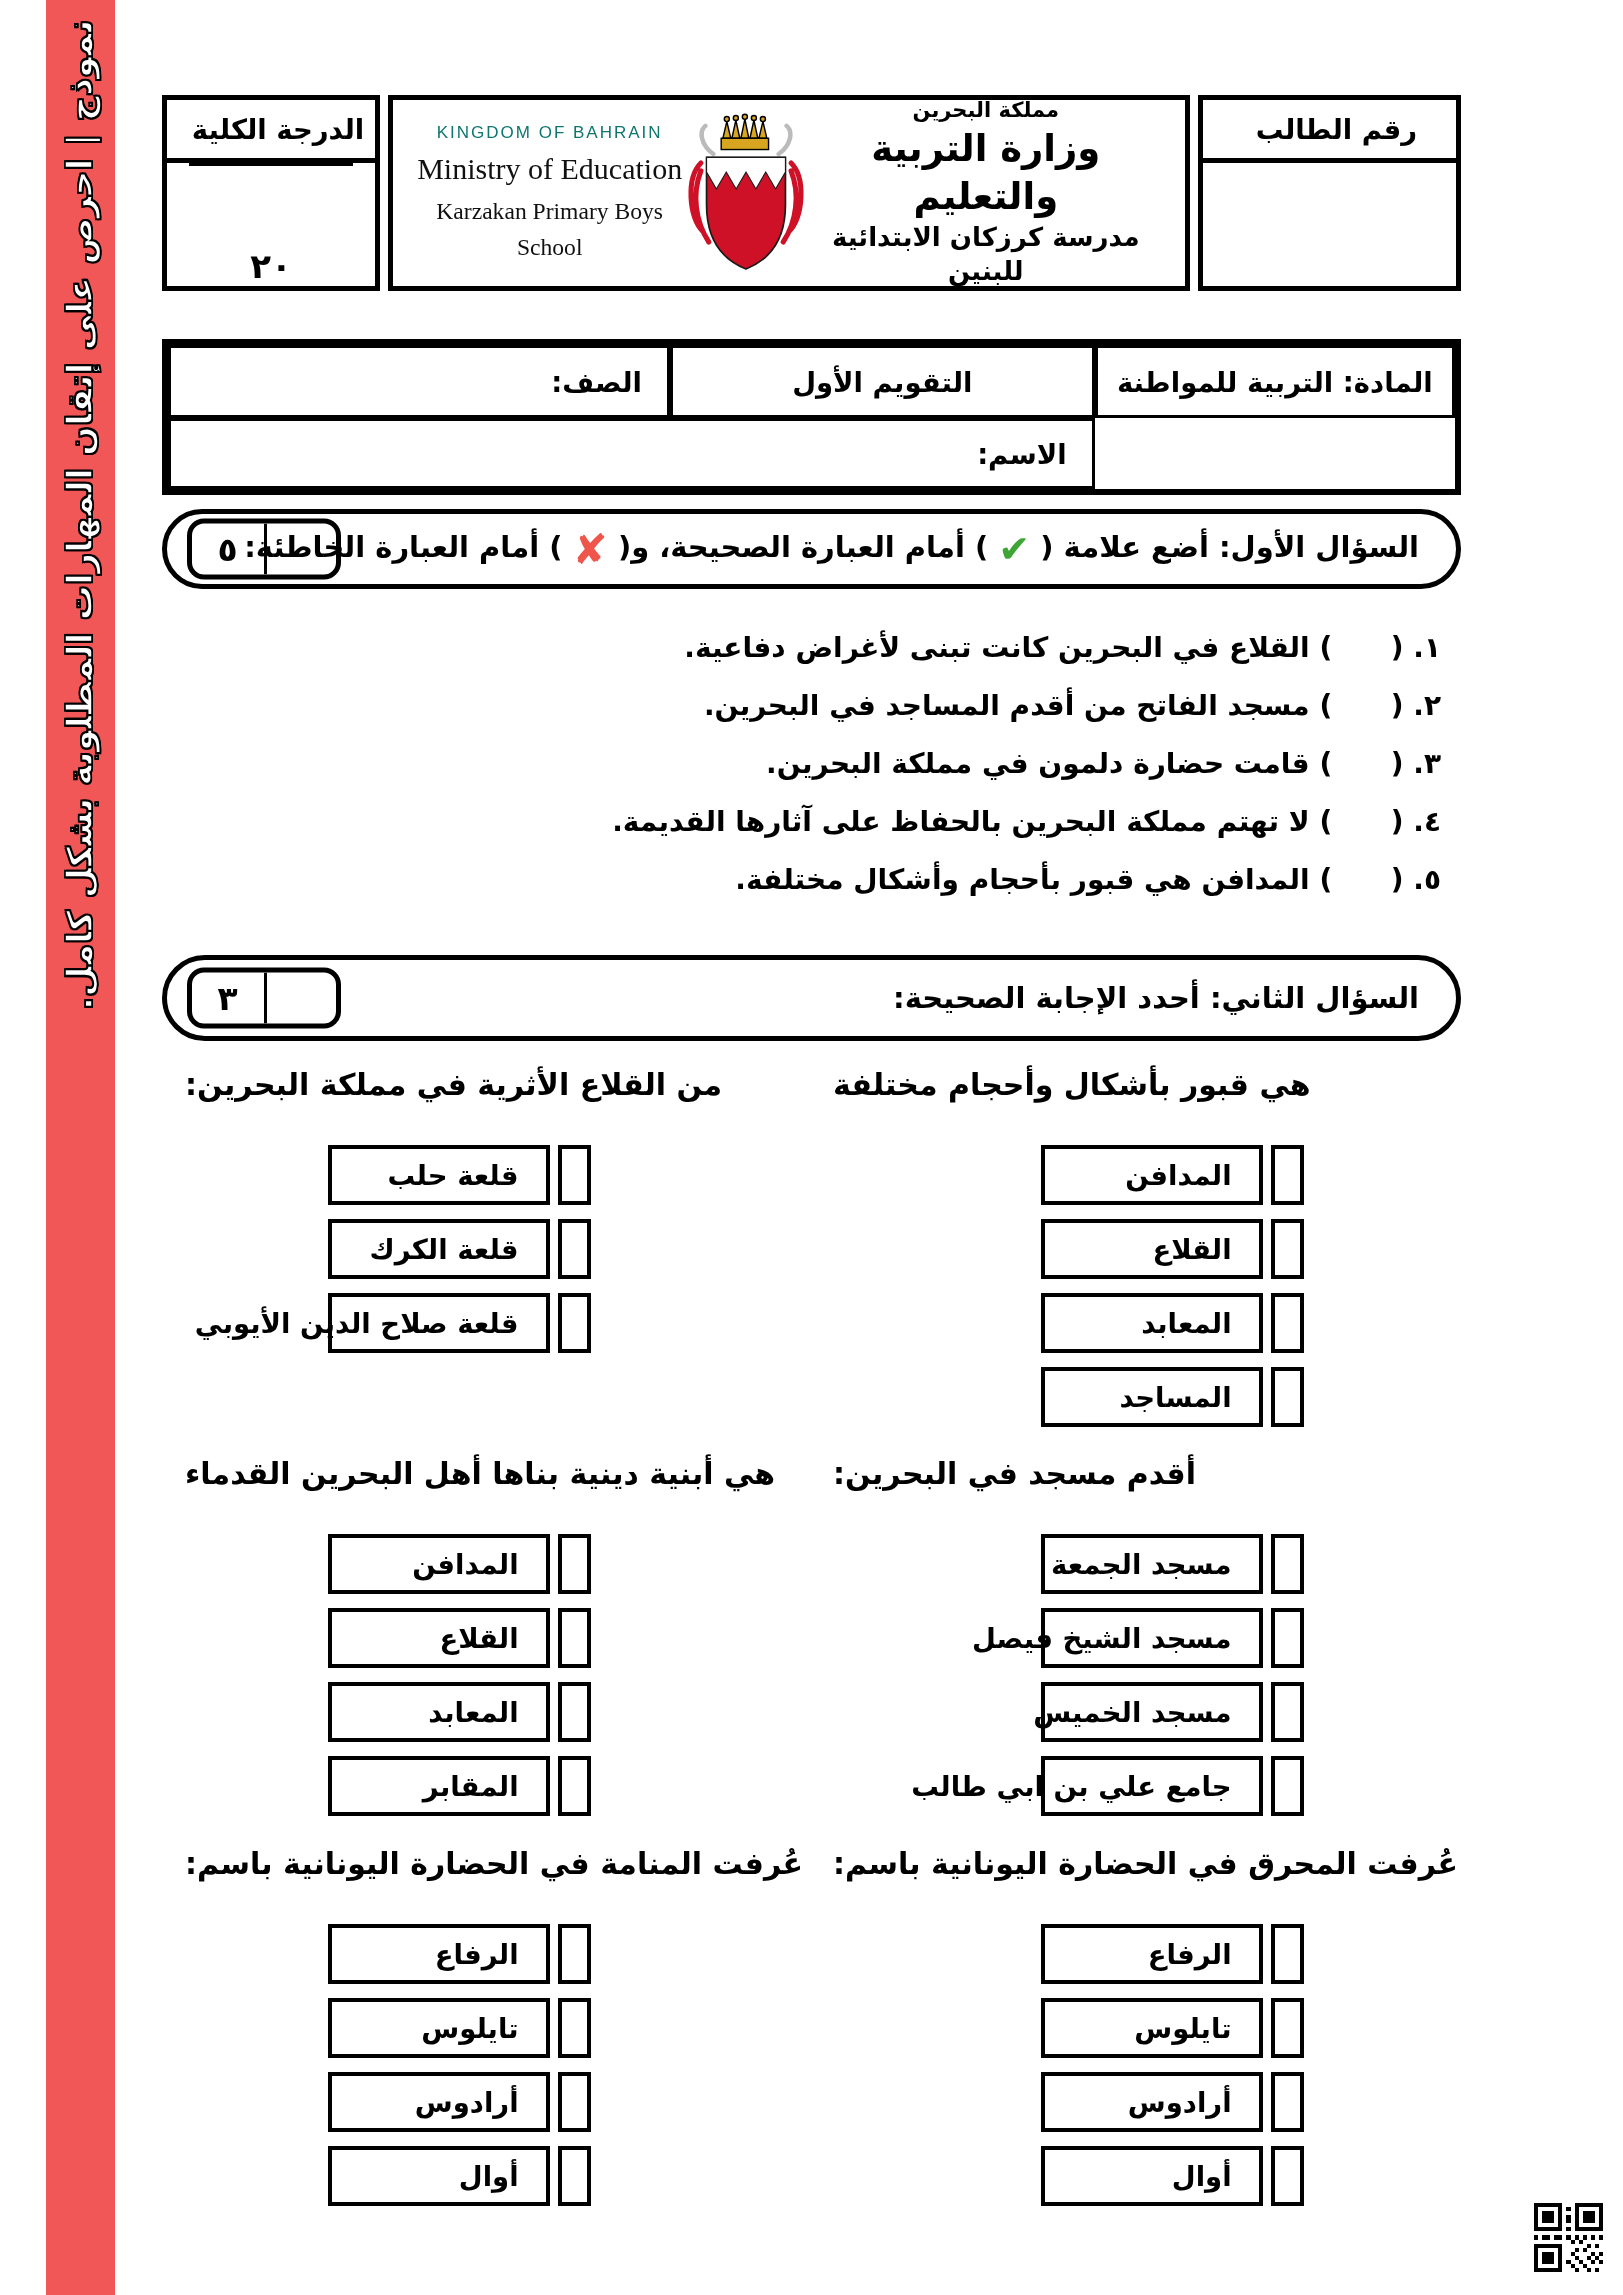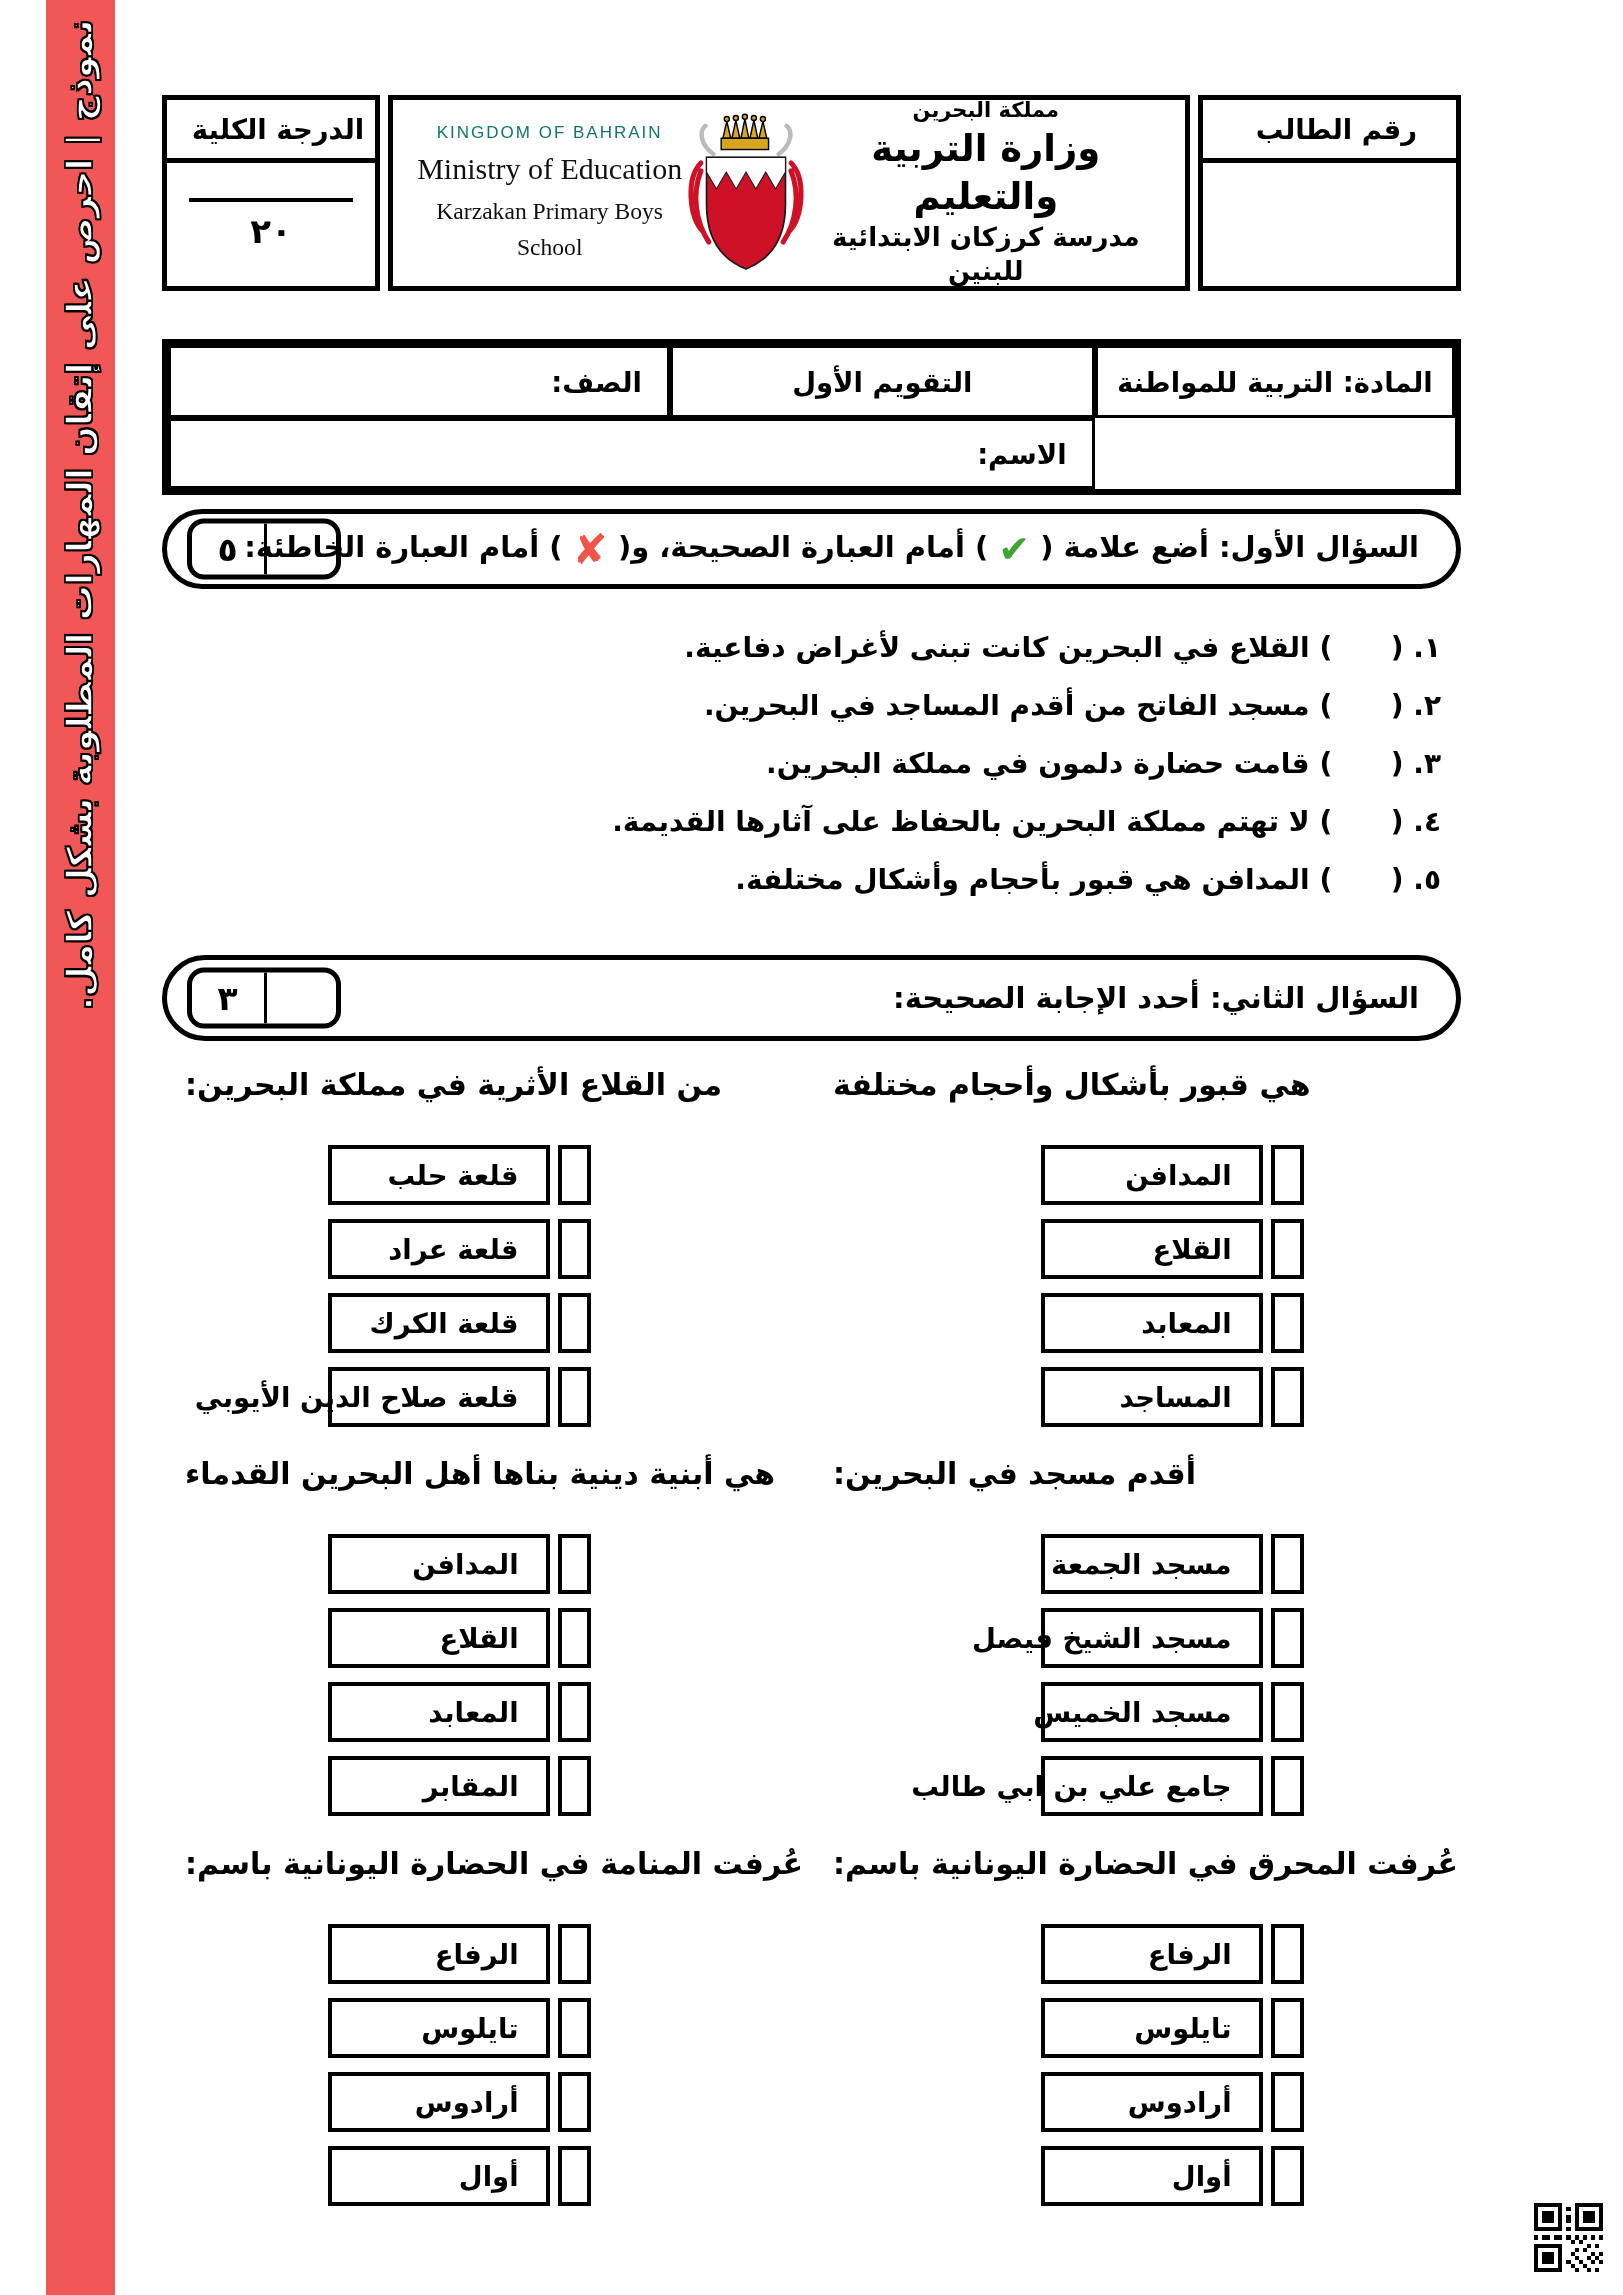--- a/index.html
+++ b/index.html
@@ -15,21 +15,21 @@
     font-size:35px; font-weight:bold; color:#fff; line-height:69px; white-space:nowrap;
     padding-right:19.6px; box-sizing:border-box;
     -webkit-text-stroke:1.6px #000;
     text-shadow:1.3px 1.3px 0 #000,-1.3px 1.3px 0 #000,1.3px -1.3px 0 #000,-1.3px -1.3px 0 #000;
   }
   
   .hdr{position:absolute; right:162px; top:95px; width:1299px; height:196px; display:flex; gap:7.9px;}
   .hdr-box{border:5.9px solid #000; box-sizing:border-box; display:flex; flex-direction:column; background:#fff;}
   .hdr-box .hdr-cap{height:58px; border-bottom:5.9px solid #000; display:flex; align-items:center; justify-content:center;
     font-size:27.5px; font-weight:bold;padding-left:14px;}
-  .hdr-box .hdr-body{flex:1; display:flex; flex-direction:column; align-items:center; justify-content:center;}
+  .hdr-box .hdr-body{flex:1; display:flex; flex-direction:column; align-items:center; justify-content:space-between;}
   .box-student{width:263px;}
   .box-grade{width:218px;}
   .grade-line{width:164px; height:3.3px; background:#000; margin-bottom:9.2px;}
   .grade-val{font-size:34px; font-weight:bold;}
   .box-logo{flex:1; flex-direction:row; direction:ltr; align-items:center; justify-content:space-between; padding:0 22px; display:flex;}
   .logo-en{text-align:center; line-height:1.55; direction:ltr;}
   .logo-en .en1{font-size:17px; letter-spacing:2px; color:#0f766e; font-family:Liberation Sans, sans-serif;}
   .logo-en .en2{font-size:30px; color:#111; font-family:"Liberation Serif","DejaVu Serif",serif;}
   .logo-en .en3{font-size:23.6px; color:#111; font-family:"Liberation Serif","DejaVu Serif",serif;}
   .logo-ar{text-align:center; line-height:1.3;}
@@ -210,24 +210,20 @@
   </div>
 
   <div class="mcq-group col-left" style="top: 1055px;">
     <div class="mcq-prompt">من القلاع الأثرية في مملكة البحرين:</div>
     <div class="mcq-opts">
   <div class="opt-row">
     <div class="opt-check"></div>
     <div class="opt-box">قلعة حلب</div>
   </div>
 
-  <div class="opt-row">
-    <div class="opt-check"></div>
-    <div class="opt-box">قلعة عراد</div>
-  </div>
 
   <div class="opt-row">
     <div class="opt-check"></div>
     <div class="opt-box">قلعة الكرك</div>
   </div>
 
   <div class="opt-row">
     <div class="opt-check"></div>
     <div class="opt-box">قلعة صلاح الدين الأيوبي</div>
   </div>

